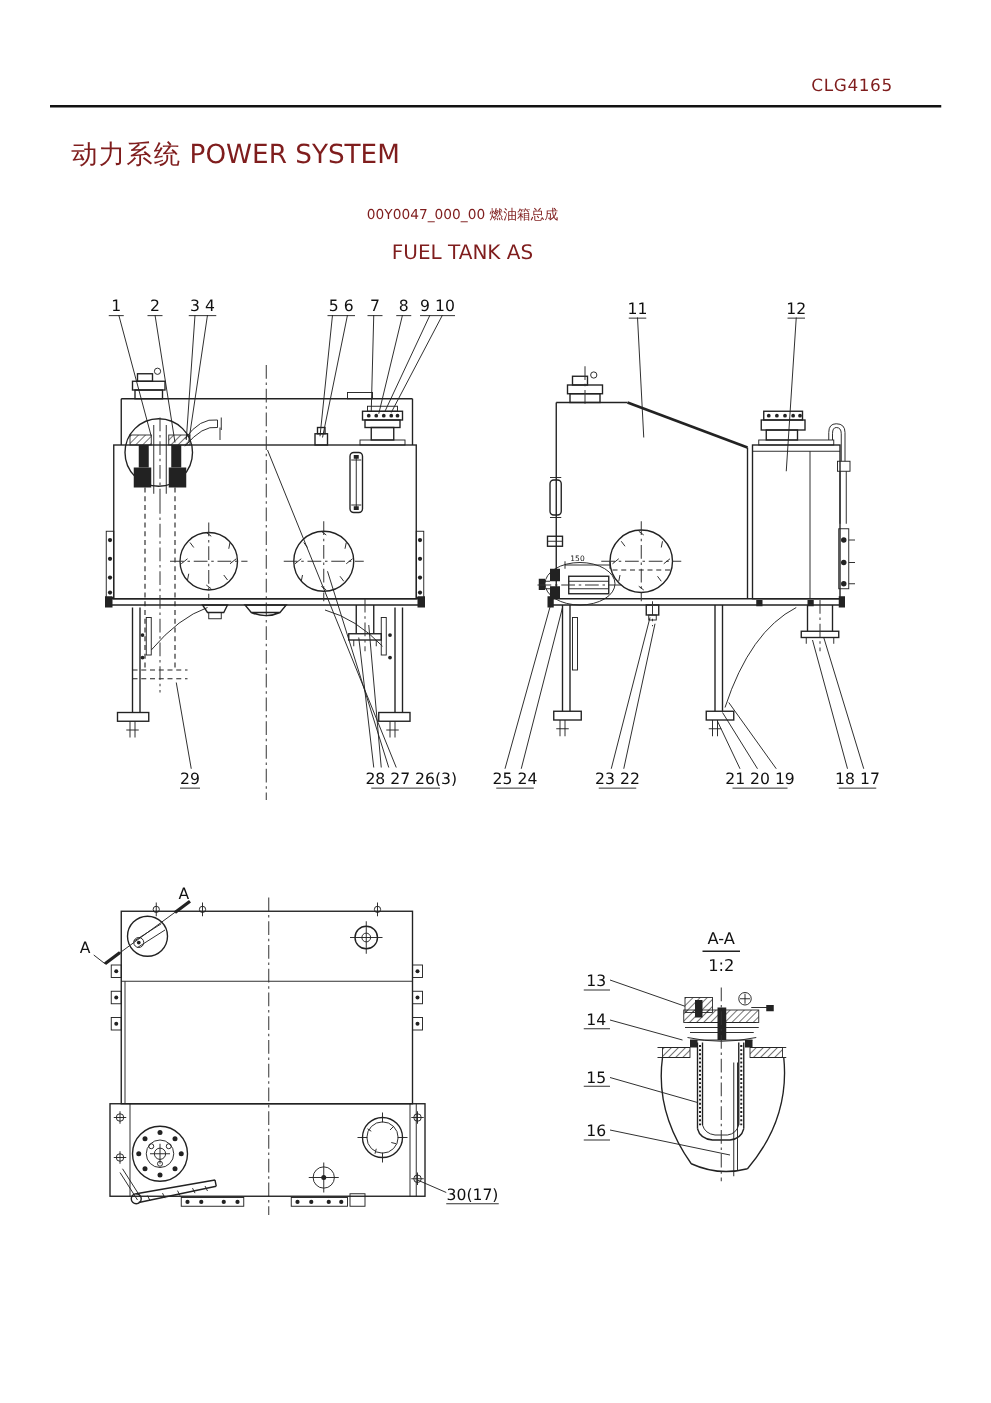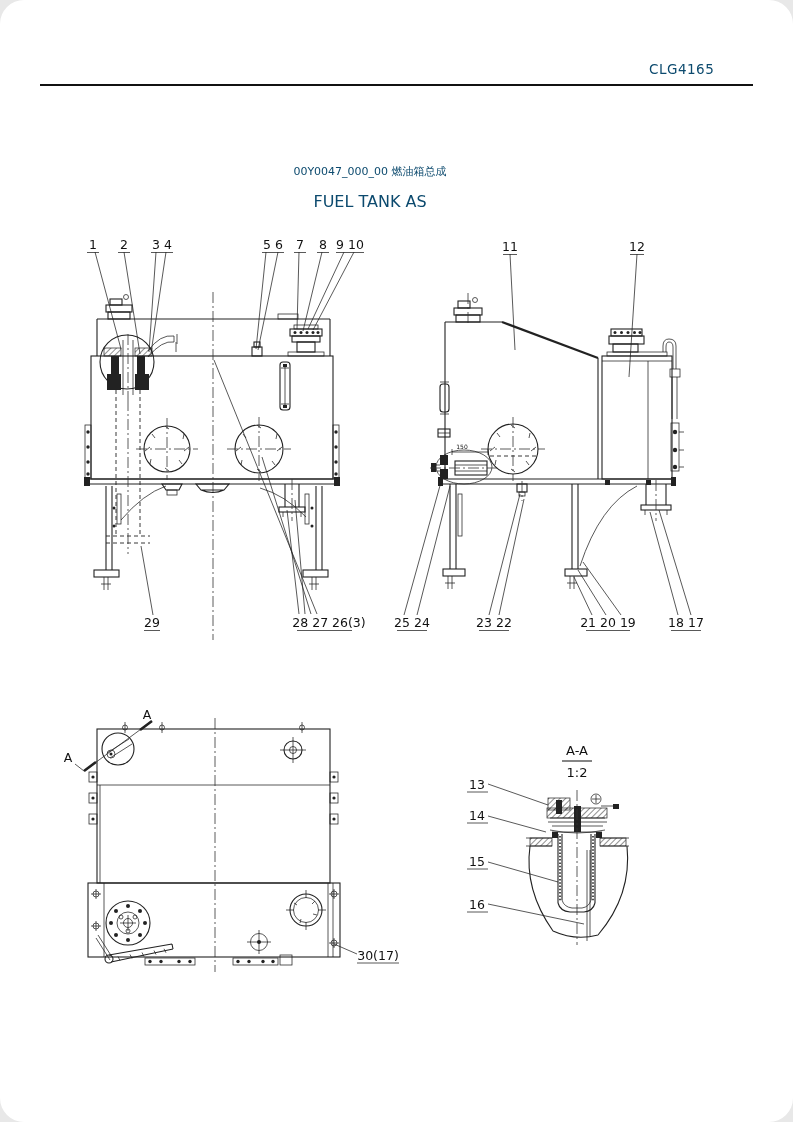--- a/index.html
+++ b/index.html
@@ -1,17 +1,17 @@
 <!DOCTYPE html>
 <html><head>
 <meta charset="utf-8">
 <style>
   html,body{margin:0;padding:0;background:#e8e8e8;}
   .page{position:relative;width:793px;height:1122px;background:#ffffff;margin:0 auto;
-        font-family:"DejaVu Sans","Liberation Sans",sans-serif;color:#0c4a6e;overflow:hidden;border-radius:24px;}
+        font-family:"DejaVu Sans","Liberation Sans",sans-serif;color:#7f1d1d;overflow:hidden;}
   .doc-code{position:absolute;top:61px;left:649px;font-size:13.5px;letter-spacing:.5px;}
   .header-rule{position:absolute;top:84px;left:40px;width:713px;height:2px;background:#111;}
   .sec-title{position:absolute;top:109px;left:57px;font-size:21px;}
   .sec-title .zh{letter-spacing:1px;}
   .fig-sub{position:absolute;top:164px;left:370px;transform:translateX(-50%);font-size:11px;white-space:nowrap;}
   .fig-name{position:absolute;top:192px;left:370px;transform:translateX(-50%);font-size:16px;white-space:nowrap;}
   svg{position:absolute;left:0;top:0;}
   .ln{stroke:#222;fill:none;stroke-width:1.1;}
   .thin{stroke:#222;fill:none;stroke-width:.75;}
   .thick{stroke:#222;fill:none;stroke-width:2.2;}
@@ -22,20 +22,24 @@
   .callout{font:12.5px "DejaVu Sans",sans-serif;fill:#111;}
   .small{font:6px "DejaVu Sans",sans-serif;fill:#111;}
   .seclab{font:13px "DejaVu Sans",sans-serif;fill:#111;}
 </style>
 </head>
 <body>
 
 <div class="page">
   <div class="doc-code">CLG4165</div>
   <div class="header-rule"></div>
+  <div class="sec-title">
+    <span class="zh">动力系统</span>
+    <span class="en">POWER SYSTEM</span>
+  </div>
   <div class="fig-sub">00Y0047_000_00 燃油箱总成</div>
   <div class="fig-name">FUEL TANK AS</div>
 
   <svg width="793" height="1122" viewBox="0 0 793 1122">
     <defs>
       <pattern id="hatch" width="4" height="4" patternUnits="userSpaceOnUse" patternTransform="rotate(45)">
         <line x1="0" y1="0" x2="0" y2="4" stroke="#222" stroke-width="1"></line>
       </pattern>
     </defs>
 

